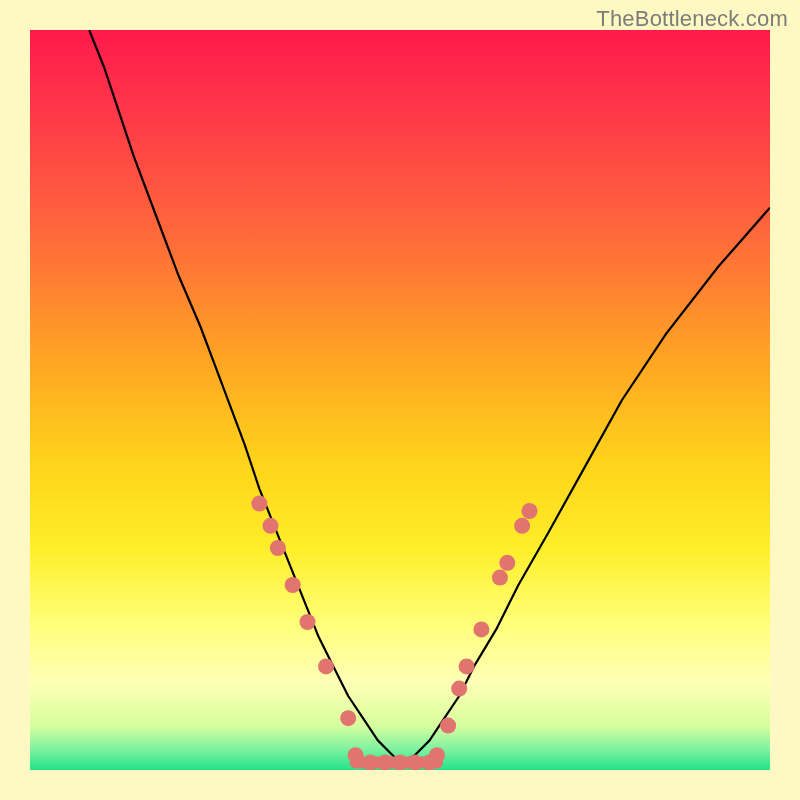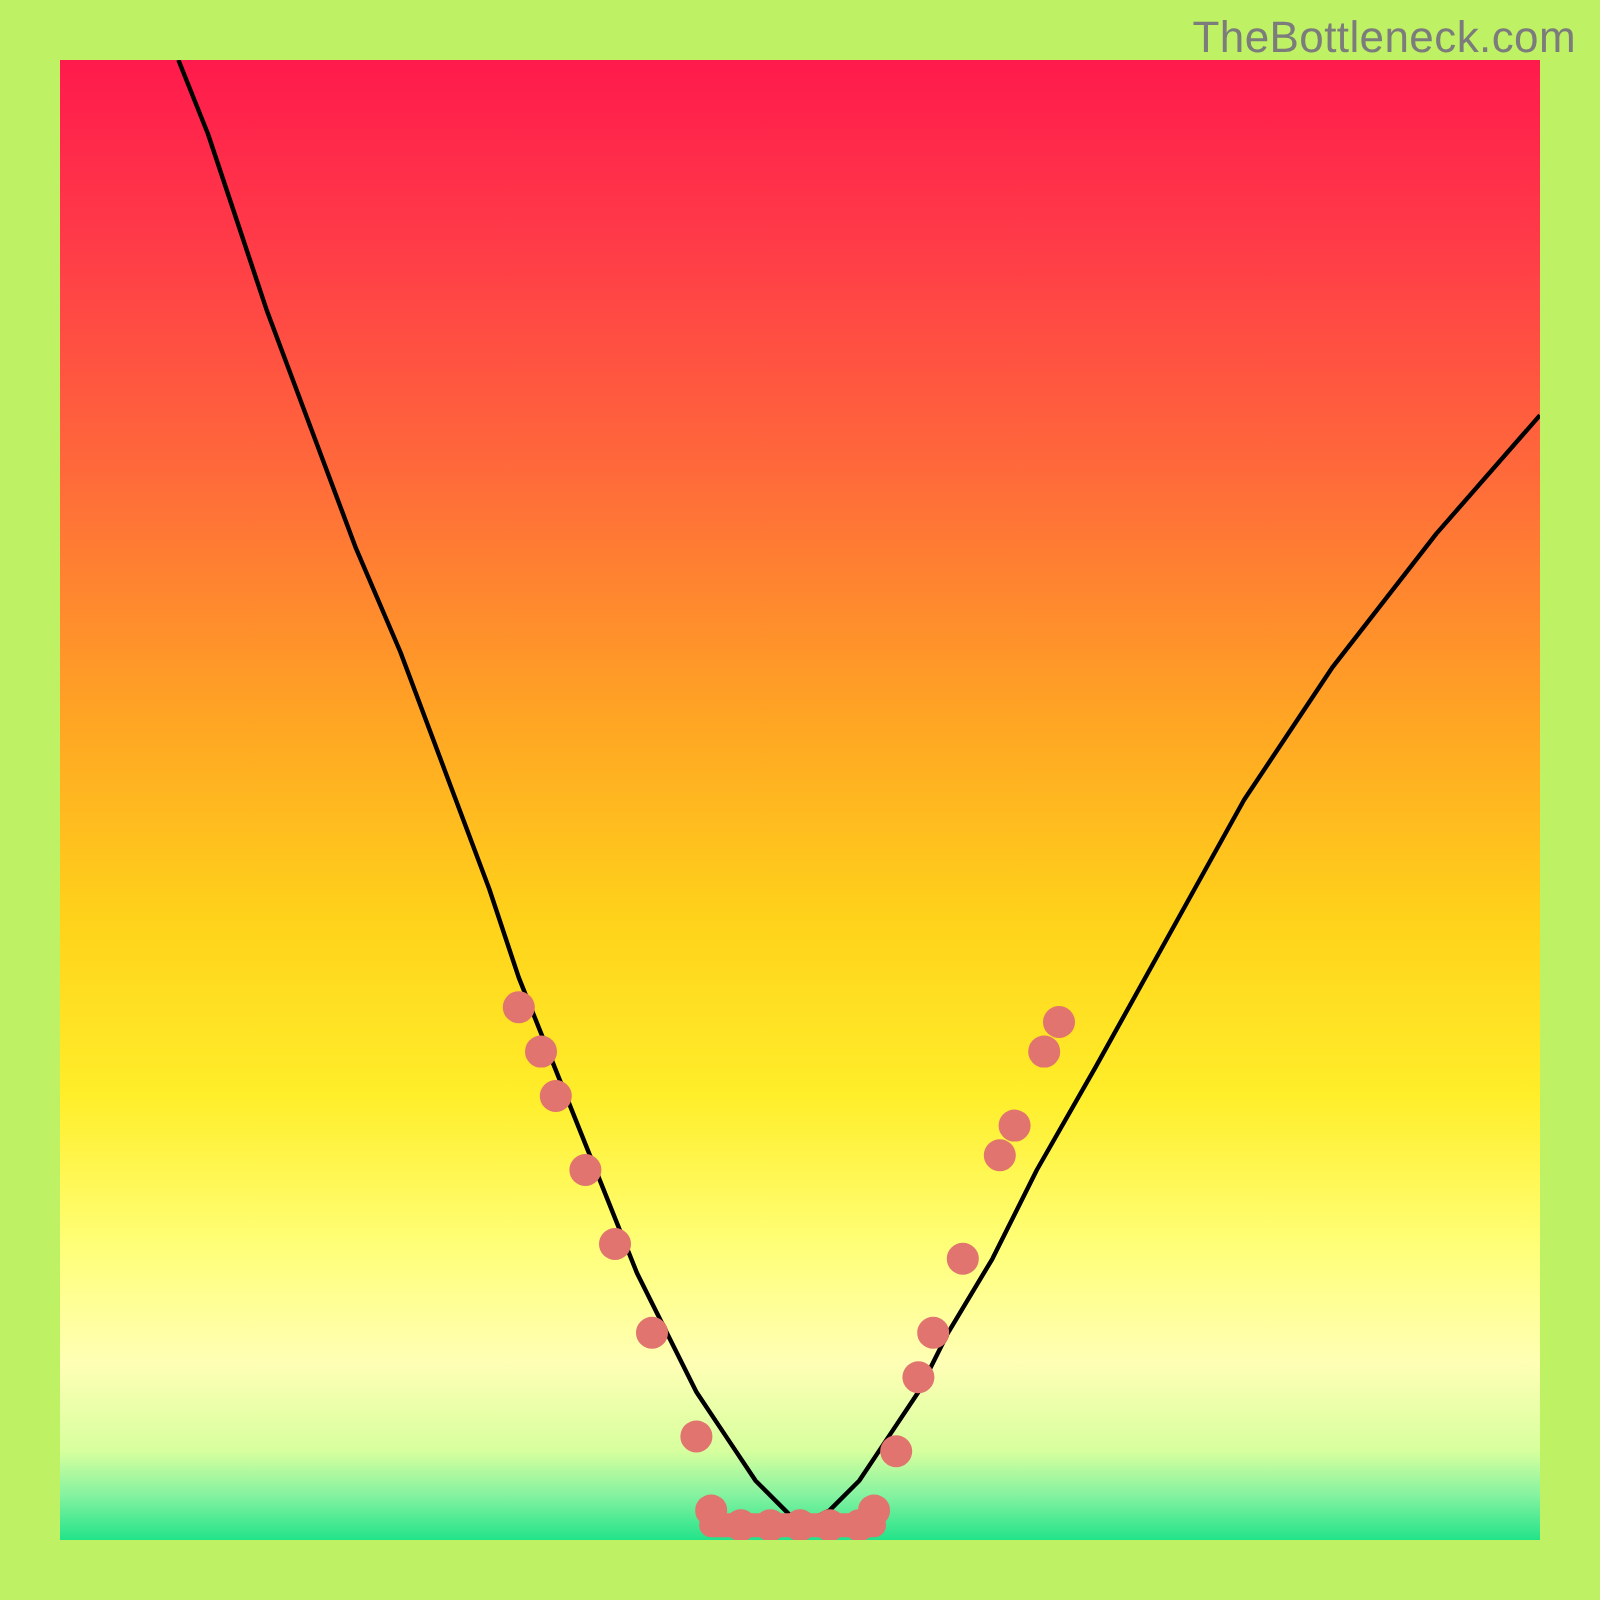--- a/index.html
+++ b/index.html
@@ -9,21 +9,21 @@
     height: 800px;
     overflow: hidden;
     background: #000;
     font-family: Arial, Helvetica, sans-serif;
   }
   .frame {
     position: absolute;
     left: 0; top: 0;
     width: 800px;
     height: 800px;
-    background: #bef264;
+    background: #fef9c3;
   }
   .plot {
     position: absolute;
     left: 30px;
     top: 30px;
     width: 740px;
     height: 740px;
     overflow: hidden;
   }
   .bg-gradient {

